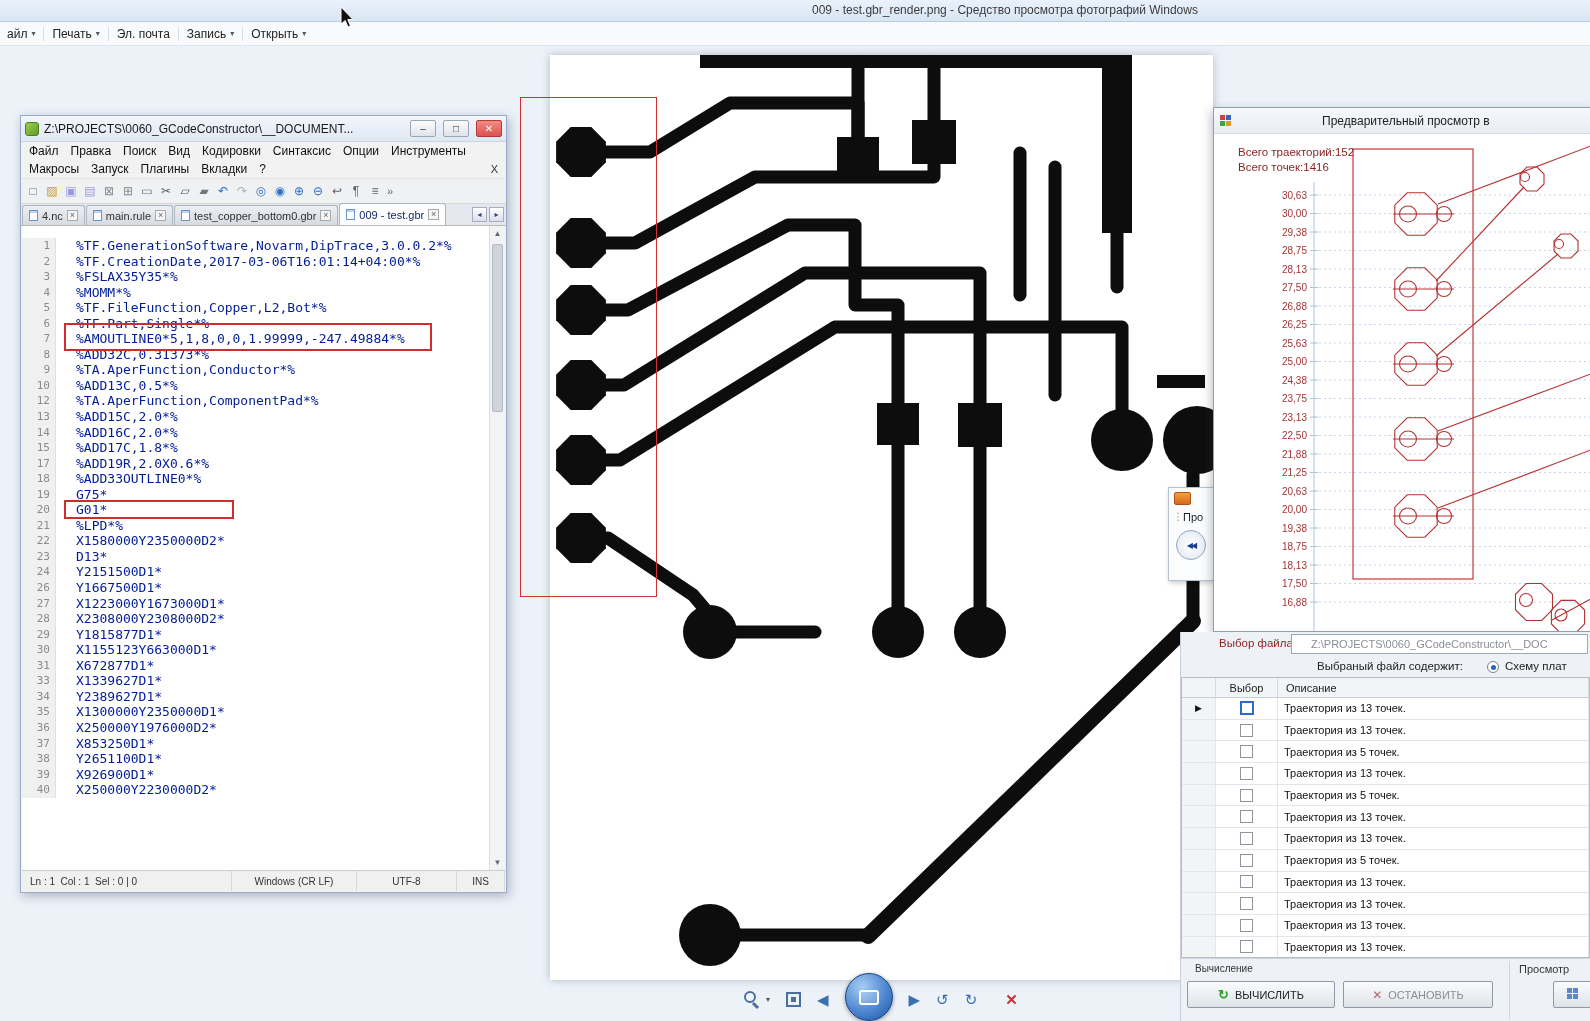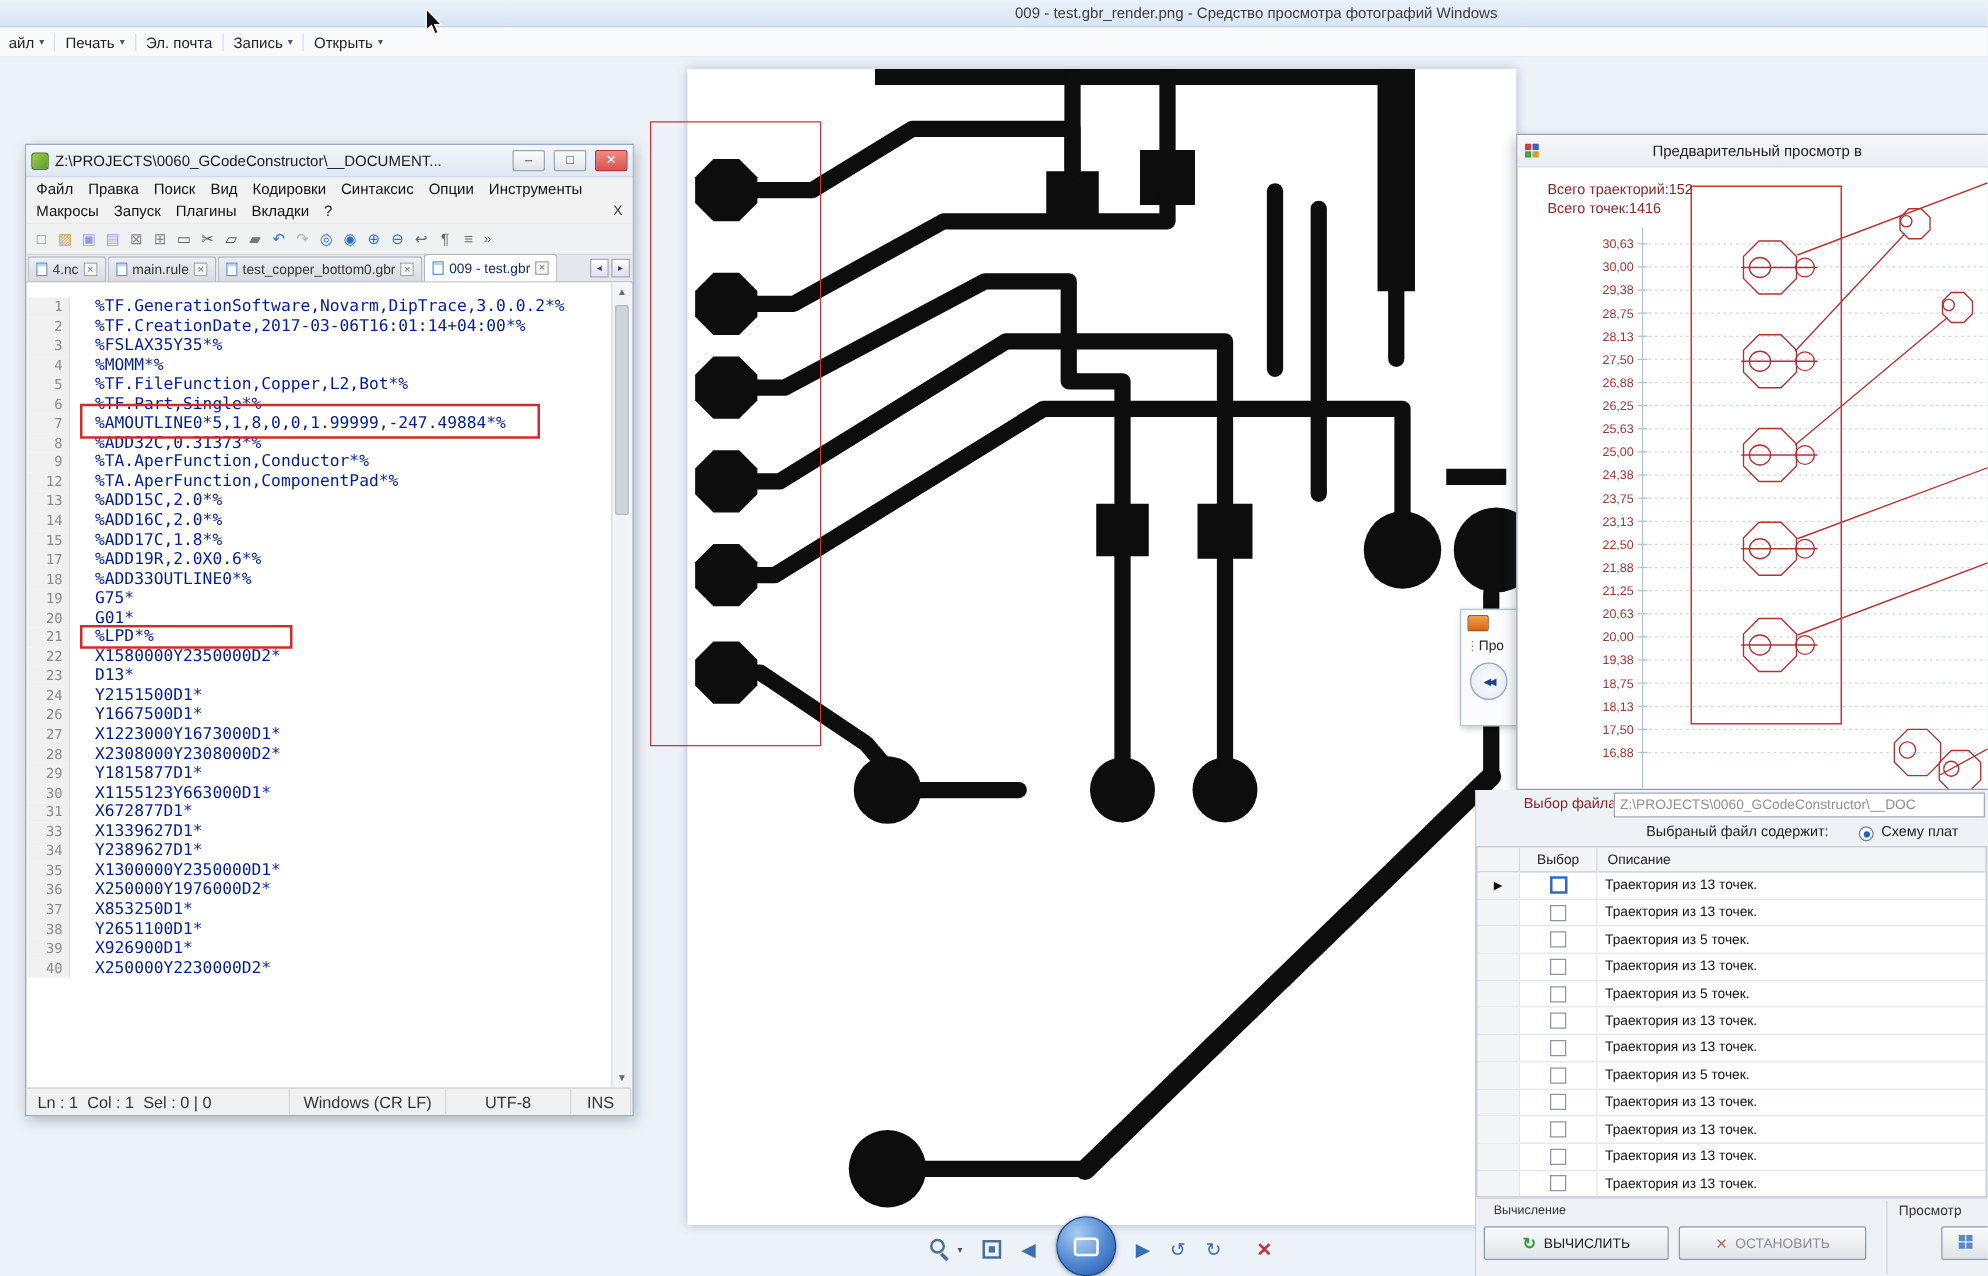--- a/index.html
+++ b/index.html
@@ -43,21 +43,21 @@
 .cl{display:flex;height:15.55px;line-height:15.55px}
 .ln{width:34px;background:#f0f0f0;color:#8b8b8b;font-size:11px;text-align:right;padding-right:5px;font-family:"DejaVu Sans Mono",monospace;border-right:1px solid #e0e0e0;flex:none}
 .ct{padding-left:20px;font-family:"DejaVu Sans Mono",monospace;font-size:13px;color:#001c96;white-space:pre}
 .redbox{position:absolute;border:2px solid #cf2d2d;pointer-events:none}
 #redbox1{left:42px;top:97px;width:368px;height:28px}
 #redbox2{left:42px;top:274px;width:170px;height:19px}
 #npp-vscroll{position:absolute;right:1px;top:110px;width:16px;bottom:22px;background:#f2f3f5;border-left:1px solid #dcdcdc}
 .sarr{height:15px;font-size:8px;text-align:center;color:#667;line-height:15px}
 .sarr.dn{position:absolute;bottom:0;left:0;right:0}
 #sthumb{position:absolute;left:2px;right:2px;top:18px;height:168px;background:#cfd4db;border:1px solid #b4bac4;border-radius:2px}
-#npp-status{position:absolute;left:1px;right:1px;bottom:1px;height:21px;background:#f0f0f0;border-top:1px solid #cfcfcf;display:flex;align-items:center;font-size:13px;color:#333}
+#npp-status{position:absolute;left:1px;right:1px;bottom:1px;height:21px;background:#f0f0f0;border-top:1px solid #cfcfcf;display:flex;align-items:center;font-size:10px;color:#333}
 .sseg{padding:0 8px;border-right:1px solid #d8d8d8;height:100%;display:flex;align-items:center;white-space:pre}
 #sseg1{width:210px}#sseg2{width:125px;justify-content:center}#sseg3{width:100px;justify-content:center}#sseg4{width:48px;justify-content:center}
 
 
 #sidepanel{position:absolute;left:1168px;top:487px;width:46px;height:94px;background:#fbfcfd;border:1px solid #b6c2d0;box-shadow:1px 2px 5px rgba(0,0,0,.2);z-index:3}
 #tool-orange{position:absolute;left:5px;top:4px;width:17px;height:13px;background:linear-gradient(#f2a33c,#d9651c);border:1px solid #a8541a;border-radius:2px}
 #sp-dots{position:absolute;left:4px;top:23px;font-size:10px;color:#8a94a4}
 #sp-label{position:absolute;left:14px;top:23px;font-size:11px;color:#223}
 #sp-btn{position:absolute;left:7px;top:42px;width:30px;height:30px;border-radius:50%;border:1px solid #93a5bb;background:radial-gradient(#ffffff,#dfe7f2);color:#1d3f8f;font-size:8px;letter-spacing:-2px;text-align:center;line-height:29px}
 
@@ -72,21 +72,21 @@
 #chart{position:absolute;left:0;top:26px}
 .tick{font-family:"Liberation Sans",sans-serif;font-size:10px;fill:#a23434;text-anchor:end}
 .grid{stroke:#c6d5ec;stroke-width:1;stroke-dasharray:2,3}
 .ax{stroke:#b0c2de;stroke-width:1}
 .red{stroke:#b43131;fill:none;stroke-width:1.1}
 .annot{stroke:#cc3434;fill:none;stroke-width:1.2}
 
 
 #bottom-panel{position:absolute;left:1180px;top:632px;width:410px;height:389px;background:#eef1f5;z-index:5;border-left:1px solid #c9cfd8}
 #file-label{position:absolute;left:38px;top:5px;font-size:11.5px;color:#8b2525;white-space:nowrap}
-#file-box{position:absolute;left:110px;top:2px;right:2px;height:20px;background:#fff;border:1px solid #9fa8b4;font-size:11px;color:#8b8f95;line-height:18px;padding:0 4px;white-space:nowrap;overflow:hidden}
+#file-box{position:absolute;left:110px;top:2px;right:2px;height:20px;background:#fff;border:1px solid #9fa8b4;font-size:11px;color:#8b8f95;line-height:18px;padding:0 19px;white-space:nowrap;overflow:hidden}
 #contains-label{position:absolute;left:136px;top:28px;font-size:11.5px;color:#222;white-space:nowrap}
 #radio{position:absolute;left:306px;top:29px;width:12px;height:12px;border:1px solid #7a818a;border-radius:50%;background:#fff}
 #radio::after{content:"";position:absolute;left:2.5px;top:2.5px;width:5px;height:5px;border-radius:50%;background:#2a62c4}
 #radio-label{position:absolute;left:324px;top:28px;font-size:11.5px;color:#222;white-space:nowrap}
 #ttable{position:absolute;left:0;right:0;top:45px;height:281px;background:#fff;border:1px solid #b9bec6;overflow:hidden;font-size:11px}
 #thead{display:flex;height:20px;background:#f3f4f6;border-bottom:1px solid #c9ced6;color:#222}
 .hc{display:flex;align-items:center;border-right:1px solid #d5dae0}
 .h0{width:34px}.h1{width:62px;justify-content:center}.h2{flex:1;padding-left:8px}
 .trow{display:flex;height:21.7px;border-bottom:1px solid #e2e5ea}
 .tc{display:flex;align-items:center;border-right:1px solid #e2e5ea}
@@ -309,20 +309,24 @@
           <span class="ln">7</span>
           <span class="ct">%AMOUTLINE0*5,1,8,0,0,1.99999,-247.49884*%</span>
         </div>
         <div class="cl">
           <span class="ln">8</span>
           <span class="ct">%ADD32C,0.31373*%</span>
         </div>
         <div class="cl">
           <span class="ln">9</span>
           <span class="ct">%TA.AperFunction,Conductor*%</span>
+        </div>
+        <div class="cl">
+          <span class="ln">10</span>
+          <span class="ct">%ADD13C,0.5*%</span>
         </div>
         <div class="cl">
           <span class="ln">12</span>
           <span class="ct">%TA.AperFunction,ComponentPad*%</span>
         </div>
         <div class="cl">
           <span class="ln">13</span>
           <span class="ct">%ADD15C,2.0*%</span>
         </div>
         <div class="cl">

